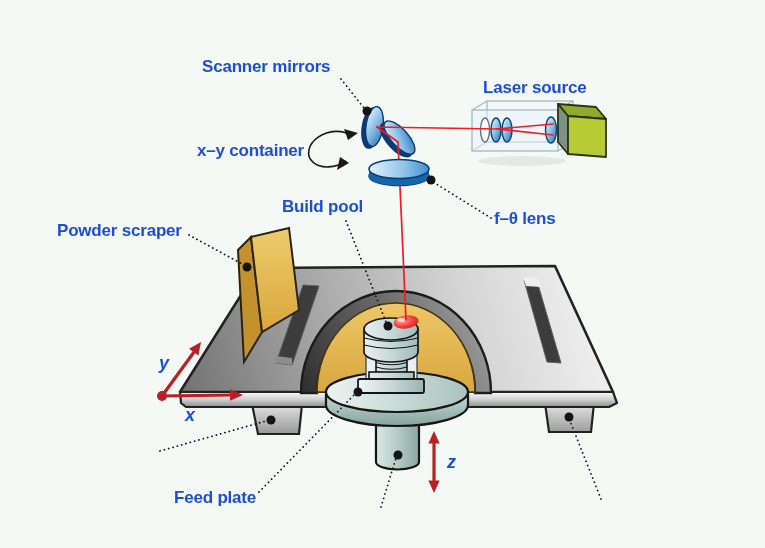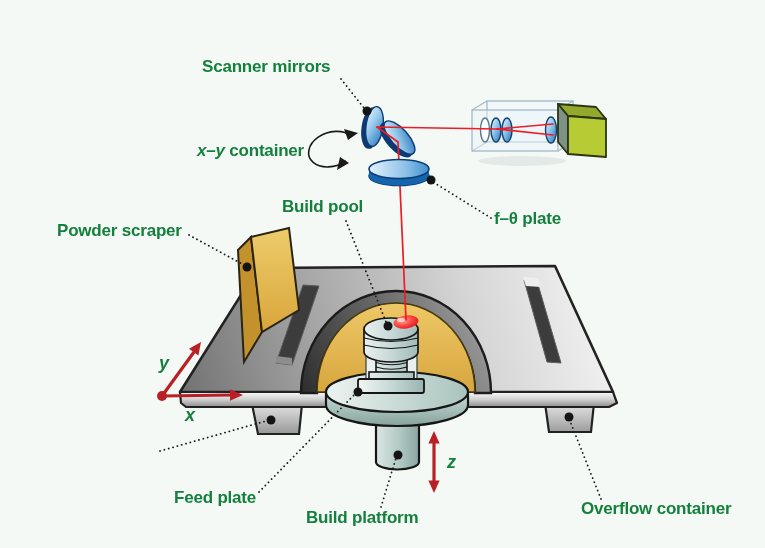--- a/index.html
+++ b/index.html
@@ -1,22 +1,22 @@
 <!DOCTYPE html>
 <html><head>
 <meta charset="utf-8">
 <style>
   html,body{margin:0;padding:0;}
   #figure{position:relative;width:765px;height:548px;background:#f4f9f5;overflow:hidden;
           font-family:"Liberation Sans",sans-serif;}
   #scene{position:absolute;left:0;top:0;}
   .lbl{position:absolute;font-weight:bold;font-size:17px;line-height:1.12;
-       color:#15803d;white-space:nowrap;letter-spacing:-0.2px;}
+       color:#1d4ed8;white-space:nowrap;letter-spacing:-0.2px;}
   .axis{font-style:italic;font-size:18px;}
-  .it{font-style:italic;}
+  .it{}
 </style>
 </head>
 <body>
 
 <div id="figure">
 
 <svg id="scene" width="765" height="548" viewBox="0 0 765 548">
   <defs>
     <linearGradient id="gTable" gradientUnits="userSpaceOnUse" x1="185" y1="400" x2="590" y2="290">
       <stop offset="0" stop-color="#737373"></stop>
@@ -214,23 +214,22 @@
     <line x1="162" y1="396" x2="231" y2="395" stroke="#b92025" stroke-width="3.2"></line>
     <polygon points="243,395 230,389.3 230,400.7" fill="#b92025"></polygon>
     <circle cx="162" cy="396" r="5" fill="#b92025"></circle>
     <line x1="434" y1="441" x2="434" y2="484" stroke="#b92025" stroke-width="3.2"></line>
     <polygon points="434,431 428.4,443.5 439.6,443.5" fill="#b92025"></polygon>
     <polygon points="434,493 428.4,480.5 439.6,480.5" fill="#b92025"></polygon>
   </g>
 </svg>
 
   <div class="lbl" style="left:202px;top:57px">Scanner mirrors</div>
+  <div class="lbl" style="left:483px;top:78px">Laser source</div>
   <div class="lbl" style="left:197px;top:141px"><span class="it">x–y</span><span> container</span></div>
   <div class="lbl" style="left:282px;top:197px">Build pool</div>
-  <div class="lbl" style="left:494px;top:209px">f–θ plate</div>
+  <div class="lbl" style="left:494px;top:209px">f–θ lens</div>
   <div class="lbl" style="left:57px;top:221px">Powder scraper</div>
   <div class="lbl" style="left:174px;top:488px">Feed plate</div>
-  <div class="lbl" style="left:306px;top:508px">Build platform</div>
-  <div class="lbl" style="left:581px;top:499px">Overflow container</div>
   <div class="lbl axis" style="left:159px;top:353px">y</div>
   <div class="lbl axis" style="left:185px;top:405px">x</div>
   <div class="lbl axis" style="left:447px;top:452px">z</div>
 </div>
 
 </body></html>

